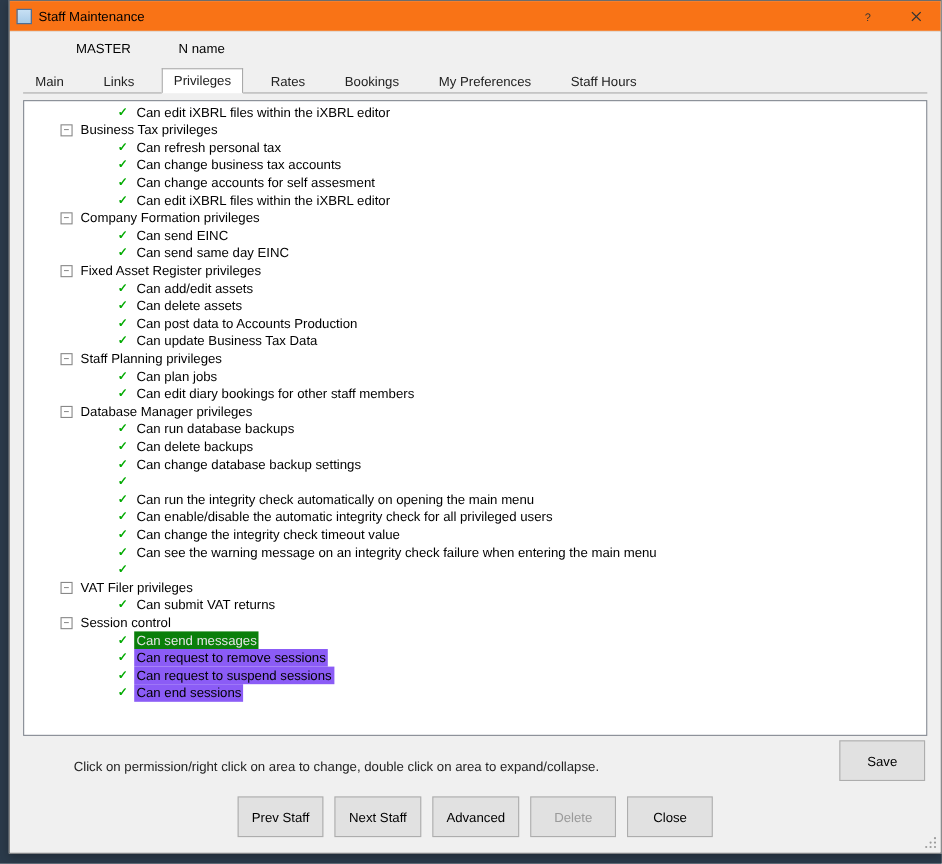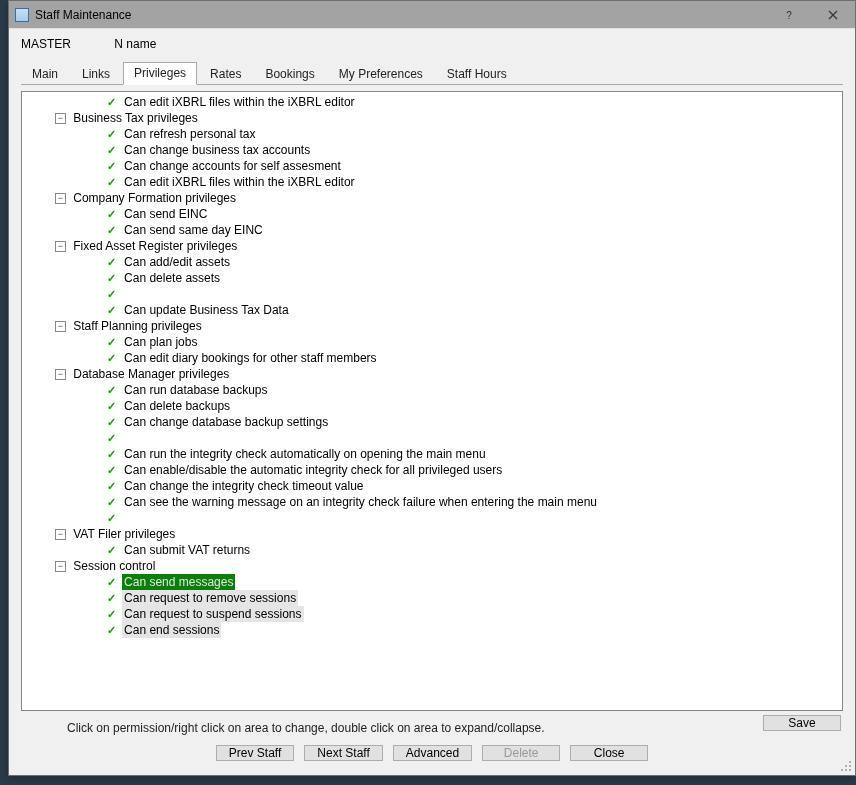--- a/index.html
+++ b/index.html
@@ -1,45 +1,45 @@
 <!DOCTYPE html>
 <html><head>
 <meta charset="utf-8">
 <style>
   * { box-sizing: border-box; margin: 0; padding: 0; }
   html, body { width: 856px; height: 785px; font-family: "Segoe UI", Tahoma, sans-serif; font-size: 12px; background: #2b3a4a; overflow: hidden; }
   .window { position: absolute; top: 0; left: 8px; width: 848px; height: 776px; background: #fff; border: 1px solid #6d6d6d; box-shadow: 0 2px 8px rgba(0,0,0,.3); display: flex; flex-direction: column; }
-  .titlebar { height: 28px; background: #a3a3a3; display: flex; align-items: center; padding-left: 6px; border-bottom: 1px solid #e0e0e0; }
+  .titlebar { height: 28px; background: #f97316; display: flex; align-items: center; padding-left: 6px; border-bottom: 1px solid #e0e0e0; }
   .titlebar .appicon { width: 14px; height: 14px; border: 1px solid #3a6ea5; background: linear-gradient(#c7e0f4,#a8cbe8); margin-right: 6px; }
   .titlebar .title { flex: 1; color: #000; font-size: 12px; }
   .titlebar .tbtn { width: 44px; height: 28px; display: flex; align-items: center; justify-content: center; color: #333; cursor: default; }
   .titlebar svg { width: 10px; height: 10px; }
   .client { flex: 1; background: #f0f0f0; display: flex; flex-direction: column; padding: 0 0 0 0; position: relative; }
-  .inforow { padding: 8px 12px 4px 12px; color: #000; font-size: 12px; }
+  .inforow { padding: 8px 12px 4px 12px; color: #000; font-size: 12px; margin-left: 48px; }
   .inforow .code { display:inline-block; width: 90px; }
-  .tabs { display: flex; align-items: flex-end; padding: 6px 6px 0 12px; gap: 2px; position: relative; }
+  .tabs { display: flex; align-items: flex-end; padding: 6px 6px 0 12px; gap: 14px; position: relative; }
   .tab { padding: 3px 10px 4px 10px; font-size: 12px; color: #222; border: 1px solid transparent; border-bottom: none; cursor: default; background: transparent; position: relative; top:1px;}
   .tab.active { background: #fff; border-color: #a9a9a9; border-bottom: 1px solid #fff; z-index: 2; }
   .tabline { height:1px; background:#a9a9a9; margin: 0 12px; }
   .treebox { margin: 6px 12px 4px 12px; flex: 1; background:#fff; border: 1px solid #828790; position: relative; overflow: hidden; }
   .treeinner { position:absolute; inset:0; overflow-y: scroll; padding: 2px 0 10px 0; }
   .treeinner::-webkit-scrollbar { width: 17px; }
   .treeinner::-webkit-scrollbar-track { background: #f0f0f0; }
   .treeinner::-webkit-scrollbar-thumb { background: #c2c2c2; border: 1px solid #a0a0a0; }
   .node { display:flex; align-items:center; height: 16px; line-height:16px; padding-left: 8px; white-space: nowrap; }
   .node .dots { flex:0 0 auto; color:#888; font-family: monospace; letter-spacing: -1px; }
   .node .glyph { width: 14px; text-align:center; color: #0a0; font-weight: bold; font-size: 11px;}
   .node .box { width:11px; height:11px; border:1px solid #888; display:inline-flex; align-items:center; justify-content:center; font-size:9px; line-height:9px; color:#555; margin-right:2px; background:#fff;}
   .node .label { padding: 0 2px; color:#000; }
   .node .label.sel { background: #0a7f0a; color:#e5e5e5; }
-  .node .label.hl { background: #e5e5e5; color:#000; }
+  .node .label.hl { background: #8b5cf6; color:#000; }
   .hint { padding: 6px 14px 2px 14px; color:#222; font-size: 12px; }
   .savebar { display:flex; justify-content:flex-end; padding: 0 14px 6px 14px; }
   .btnrow { display:flex; justify-content:center; gap: 10px; padding: 8px 14px 14px 14px; }
-  button.wb { min-width: 78px; height: 16px; padding: 0 12px; font: inherit; background: #e1e1e1; border: 1px solid #adadad; color: #000; cursor: default;}
+  button.wb { min-width: 78px; height: 37px; padding: 0 12px; font: inherit; background: #e1e1e1; border: 1px solid #adadad; color: #000; cursor: default;}
   button.wb:disabled { color:#9a9a9a; }
   .resizegrip { position:absolute; right:2px; bottom:2px; width:14px; height:14px; }
   .resizegrip svg { width:14px; height:14px; }
 </style>
 </head>
 <body>
 
 <div class="window">
   <div class="titlebar">
     <div class="appicon"></div>
@@ -144,20 +144,21 @@
           <div class="node">
             <span class="dots">&nbsp;&nbsp;&nbsp;&nbsp;&nbsp;&nbsp;&nbsp;&nbsp;&nbsp;&nbsp;&nbsp;&nbsp;</span>
             <span class="glyph">✓</span>
             <span>&nbsp;</span>
             <span class="label">Can delete assets</span>
           </div>
           <div class="node">
             <span class="dots">&nbsp;&nbsp;&nbsp;&nbsp;&nbsp;&nbsp;&nbsp;&nbsp;&nbsp;&nbsp;&nbsp;&nbsp;</span>
             <span class="glyph">✓</span>
             <span>&nbsp;</span>
+            <span class="label">Can post data to Accounts Production</span>
           </div>
           <div class="node">
             <span class="dots">&nbsp;&nbsp;&nbsp;&nbsp;&nbsp;&nbsp;&nbsp;&nbsp;&nbsp;&nbsp;&nbsp;&nbsp;</span>
             <span class="glyph">✓</span>
             <span>&nbsp;</span>
             <span class="label">Can update Business Tax Data</span>
           </div>
           <div class="node">
             <span class="dots">&nbsp;&nbsp;&nbsp;&nbsp;</span>
             <span class="box">−</span>

